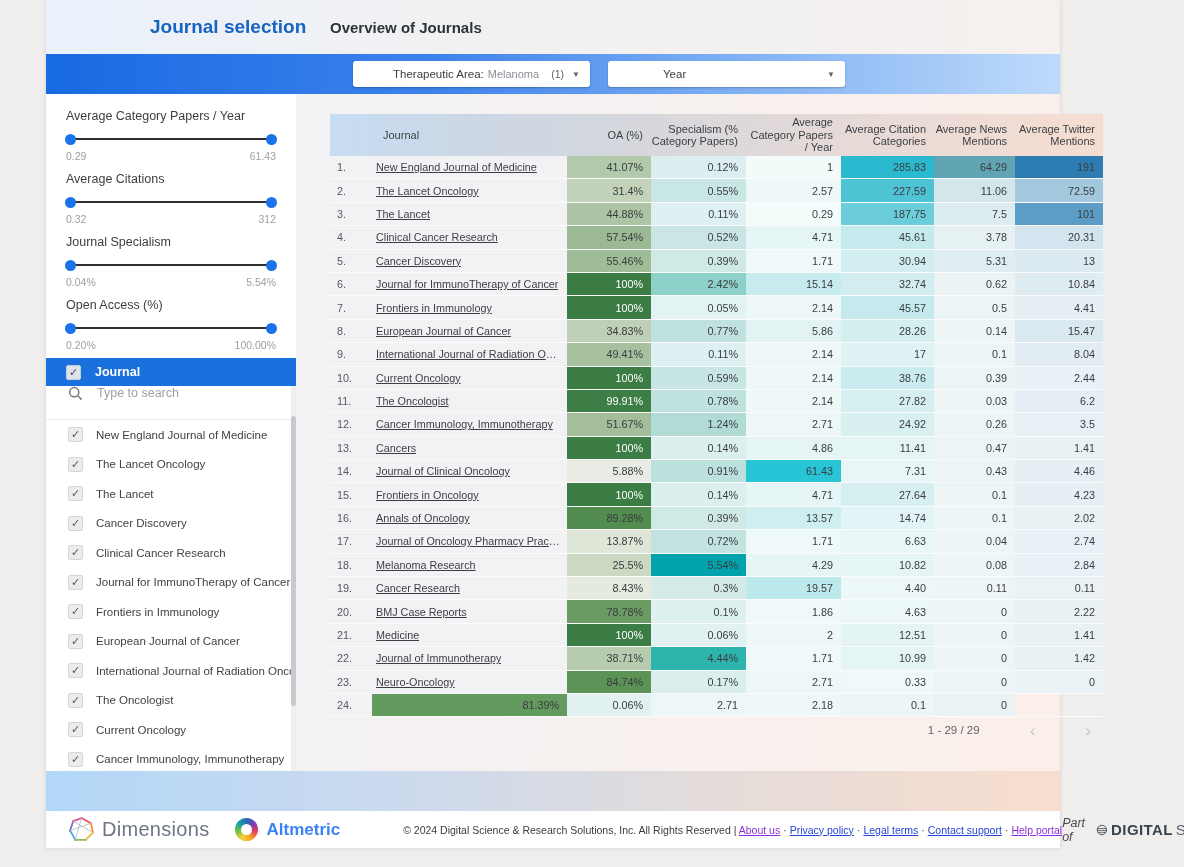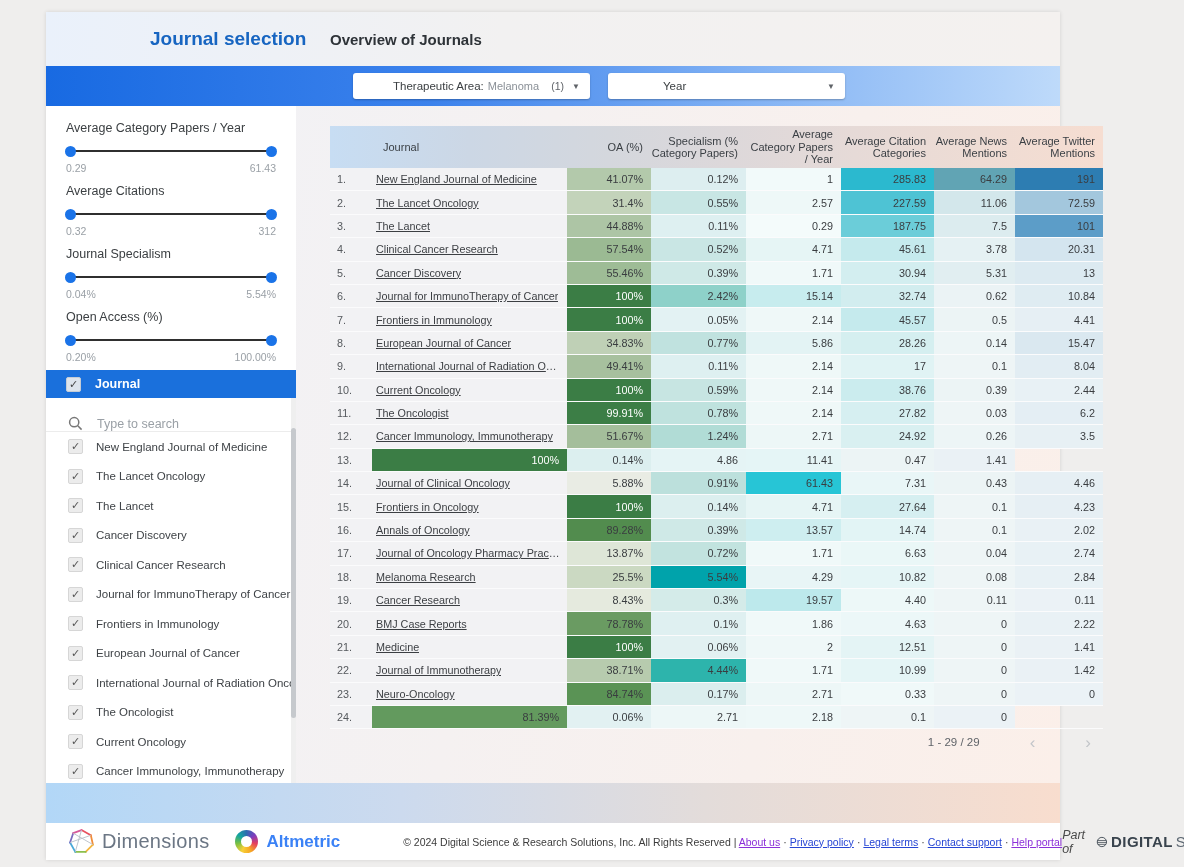--- a/index.html
+++ b/index.html
@@ -1,18 +1,18 @@
 <!DOCTYPE html>
 <html><head>
 <meta charset="utf-8">
 <style>
   * { margin:0; padding:0; box-sizing:border-box; }
   html,body { width:1184px; height:867px; overflow:hidden; }
   body { font-family:"Liberation Sans", sans-serif; background:#efeeed; position:relative; }
-  .app { position:absolute; left:46px; top:12px; width:1014px; background:#fff;
+  .app { position:absolute; left:46px; top:0; width:1014px; background:#fff;
          box-shadow:0 0 4px rgba(0,0,0,.12); }
 
   
   .titlebar { height:54px; position:relative;
     background:linear-gradient(90deg,#eaf1fb 0%,#f2f1f1 45%,#f4f1ef 100%); }
   .app-title { position:absolute; left:104px; top:16px; font-size:19px; font-weight:bold; color:#1765c1; }
   .page-tab  { position:absolute; left:284px; top:19px; font-size:15px; font-weight:600; color:#2e3338; }
 
   
   .filterbar { height:40px; position:relative;
@@ -39,21 +39,21 @@
   .slider { position:relative; height:20px; margin-top:6px; }
   .track { position:absolute; left:4px; right:4px; top:9px; height:2px; background:#2f2f2f; }
   .dot { position:absolute; top:5px; width:11px; height:11px; border-radius:50%; background:#1a73e8; }
   .dot.l { left:-1px; } .dot.r { right:-1px; }
   .frange { display:flex; justify-content:space-between; font-size:10.5px; color:#9aa0a6; margin-top:1px; }
 
   .jheader { height:28px; background:#1a70dc; display:flex; align-items:center; padding-left:20px; }
   .checkbox { width:15px; height:15px; border-radius:2px; background:#dde4ec; border:1px solid #c4ccd6;
     display:flex; align-items:center; justify-content:center; font-size:11px; color:#444; flex:0 0 15px; }
   .jheader .jh-label { color:#fff; font-weight:bold; font-size:12.5px; margin-left:14px; }
-  .searchrow { height:34px; display:flex; align-items:flex-end; padding-left:22px; border-bottom:1px solid #ececec; }
+  .searchrow { height:34px; display:flex; align-items:flex-start; padding-left:22px; border-bottom:1px solid #ececec; }
   .searchrow .ph { color:#9aa0a6; font-size:12.5px; margin-left:14px; }
   .jlist { height:347px; overflow:hidden; }
   .jitem { height:29.5px; display:flex; align-items:center; padding-left:22px; }
   .jitem .checkbox { background:#ececec; border-color:#d6d6d6; color:#555; }
   .jitem .jf-label { font-size:11.5px; color:#3f4347; margin-left:13px; white-space:nowrap; }
   .sbar-track { position:absolute; right:0; top:292px; width:5px; height:385px; background:#efefef; }
   .sbar-thumb { position:absolute; right:0; top:30px; width:5px; height:290px; background:#c6c9cd; border-radius:3px; }
 
   
   .tablewrap { position:absolute; left:284px; top:20px; width:773px; }
@@ -411,20 +411,23 @@
     <div class="heat" style="background: rgb(164, 190, 155);">51.67%</div>
     <div class="heat" style="background: rgb(177, 220, 214);">1.24%</div>
     <div class="heat" style="background: rgb(237, 247, 247);">2.71</div>
     <div class="heat" style="background: rgb(217, 240, 241);">24.92</div>
     <div class="heat" style="background: rgb(237, 245, 246);">0.26</div>
     <div class="heat" style="background: rgb(231, 240, 244);">3.5</div>
   </div>
 
   <div class="trow">
     <div class="cell-rank">13.</div>
+    <div class="cell-journal">
+              <a href="#">Cancers</a>
+            </div>
     <div class="heat white" style="background: rgb(59, 125, 69);">100%</div>
     <div class="heat" style="background: rgb(220, 239, 239);">0.14%</div>
     <div class="heat" style="background: rgb(229, 244, 245);">4.86</div>
     <div class="heat" style="background: rgb(229, 245, 246);">11.41</div>
     <div class="heat" style="background: rgb(236, 244, 245);">0.47</div>
     <div class="heat" style="background: rgb(234, 241, 245);">1.41</div>
   </div>
 
   <div class="trow">
     <div class="cell-rank">14.</div>

